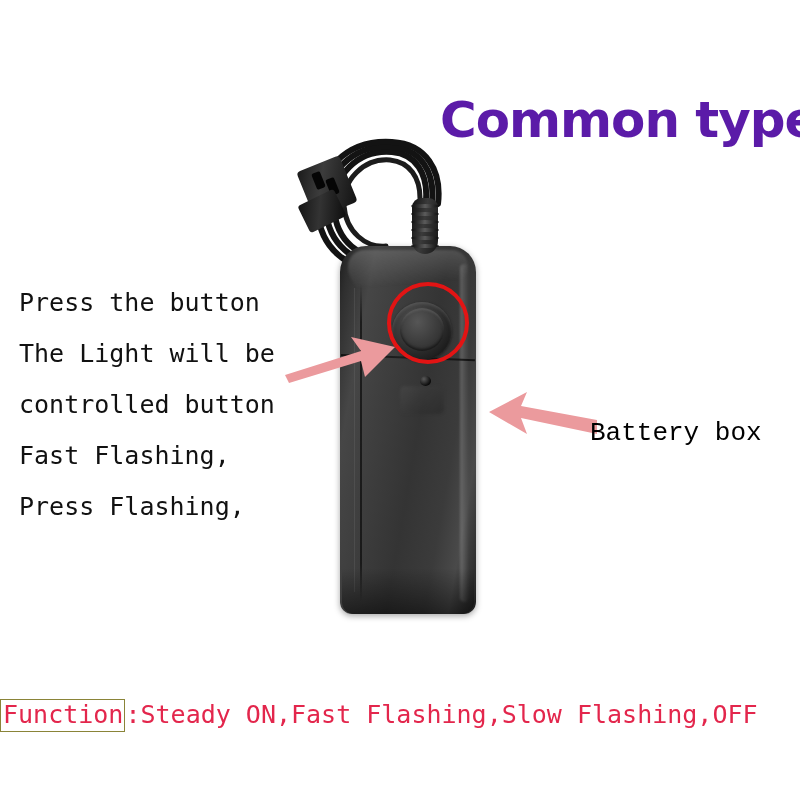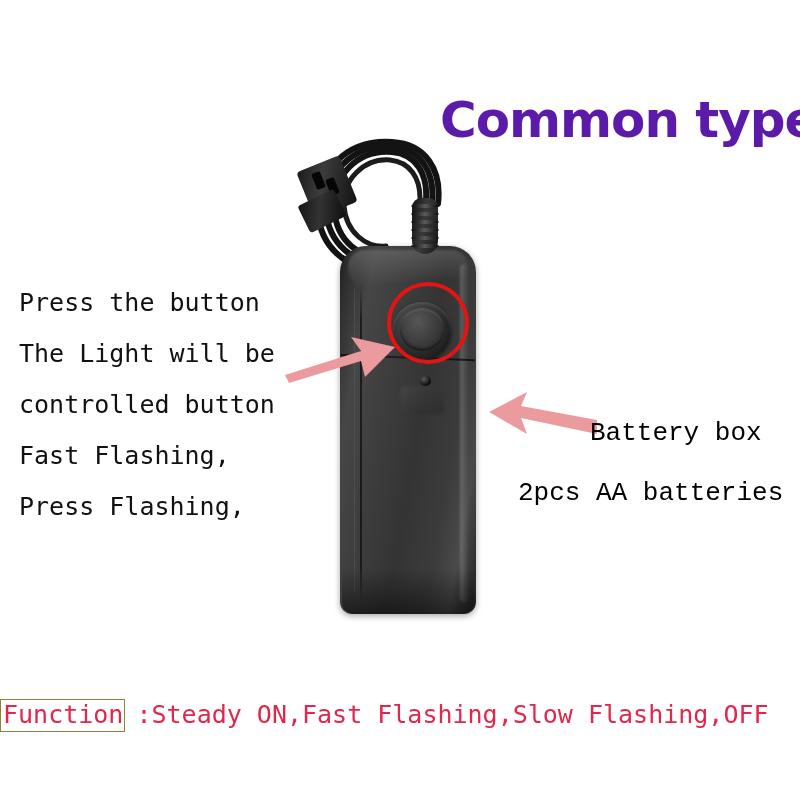--- a/index.html
+++ b/index.html
@@ -69,21 +69,21 @@
     line-height:26px;
     box-sizing:border-box;
     white-space:pre;
   }
   .function-value{
     font-family:"DejaVu Sans Mono", monospace;
     font-size:25px;
     color:#e3264c;
     white-space:pre;
     line-height:26px;
-    margin-left:11px;
+    margin-left:0px;
   }
 
   
   #product{
     position:absolute;
     left:288px;top:138px;
     width:240px;height:480px;
   }
 
   
@@ -311,20 +311,19 @@
 
   <div class="instructions">
     <div class="line">Press the button</div>
     <div class="line">The Light will be</div>
     <div class="line">controlled button</div>
     <div class="line">Fast Flashing,</div>
     <div class="line">Press Flashing,</div>
   </div>
 
   <div id="label-battery-box" class="label-right">Battery box</div>
-  <div id="label-aa-batteries" class="label-right">2pcs AA batteries</div>
 
   <div class="function-banner">
     <span class="function-key">Function</span>
     <span class="function-value">:Steady ON,Fast Flashing,Slow Flashing,OFF</span>
   </div>
 
 </div>
 
 </body></html>

